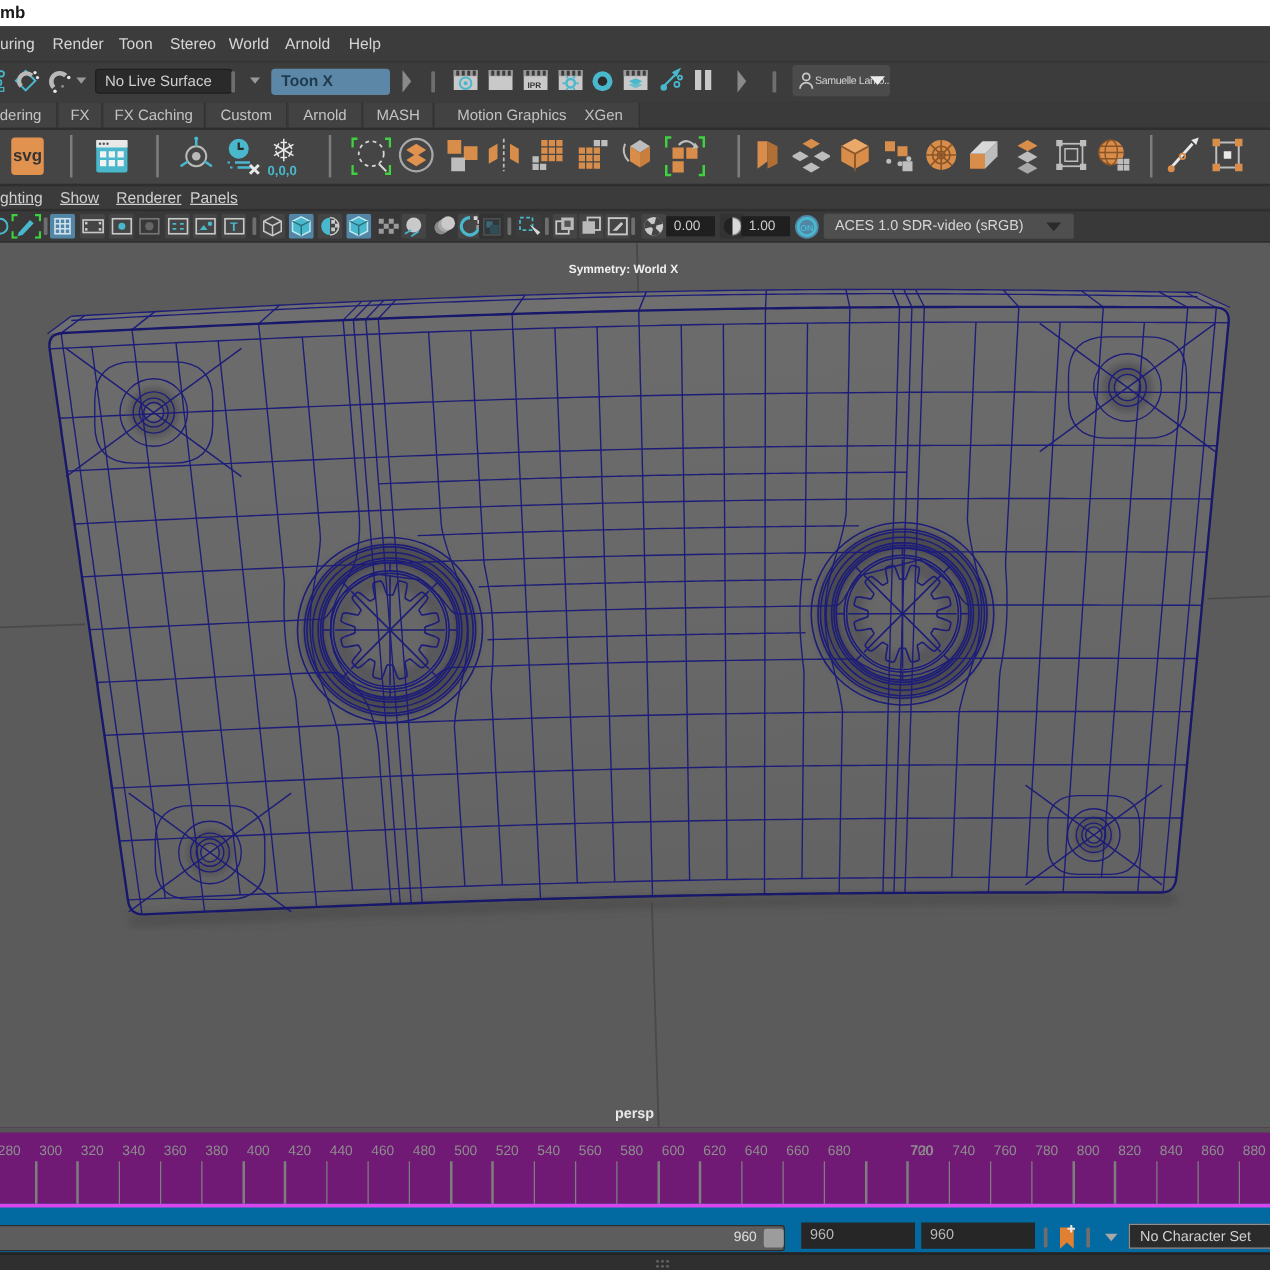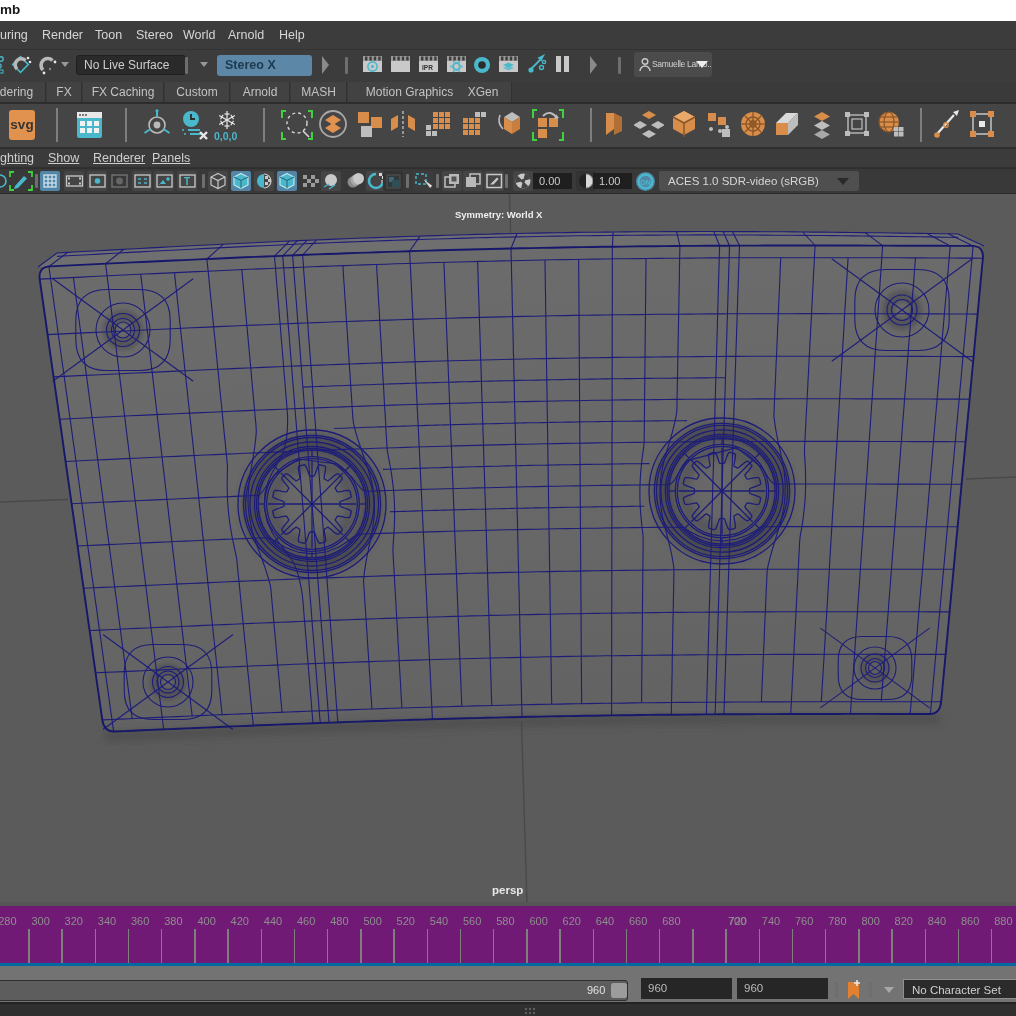--- a/index.html
+++ b/index.html
@@ -15,22 +15,22 @@
 .caret { position:absolute; border-left:4.5px solid transparent; border-right:4.5px solid transparent; border-top:5.5px solid #999; }
 .chev { position:absolute; width:0; height:0; border-left:7px solid #8a8a8a; border-top:9px solid transparent; border-bottom:9px solid transparent; }
 .tabsrow { position:absolute; left:0; top:82px; width:1016px; height:21px; background:#3a3a3a; border-bottom:1px solid #2c2c2c; }
 .shelf { position:absolute; left:0; top:104px; width:1016px; height:44px; background:#454545; border-bottom:1px solid #2f2f2f; }
 .panelmenu { position:absolute; left:0; top:149px; width:1016px; height:19px; background:#3b3b3b; border-bottom:1px solid #303030; }
 .panelmenu span { position:absolute; top:2px; font-size:12.5px; color:#cfcfcf;text-decoration:underline; }
 .vptoolbar { position:absolute; left:0; top:169px; width:1016px; height:25px; background:#393939; border-bottom:1px solid #2a2a2a; }
 .vfield { position:absolute; top:4px; height:16px; background:#1f1f1f; color:#cccccc; font-size:11px; line-height:16px; padding-left:6px; }
 .timeline { position:absolute; left:0; top:902px; width:1016px; height:61px; background:#701a75;
   border-top:4px solid #565656; }
-.rangerow { position:absolute; left:0; top:963px; width:1016px; height:39px; background:#737373;
-  border-top:3px solid #0369a1; }
+.rangerow { position:absolute; left:0; top:963px; width:1016px; height:39px; background:#0369a1;
+  border-top:3px solid #d946ef; }
 .nfield { position:absolute; top:12px; height:21px; background:#262626; color:#b9b9b9; font-size:11.5px; line-height:21px; padding-left:7px; }
 .bottomrow { position:absolute; left:0; top:1002px; width:1016px; height:14px; background:#2f2f2f; border-top:2px solid #232323; }
 svg { display:block; }
 </style></head>
 <body>
 <div class="titlebar">mb</div>
 <div class="menubar">
     <span style="left:0px">uring</span>
     <span style="left:42px">Render</span>
     <span style="left:95px">Toon</span>
@@ -57,21 +57,21 @@
       <circle cx="19" cy="9" r="1.4" fill="#e8e8e8"></circle>
       <circle cx="14" cy="16" r="1.2" fill="#888"></circle>
     </svg>
     <div class="caret" style="left:61px;top:12px"></div>
     <div class="field" style="left:76px;top:5px;width:110px;height:20px">
       <span style="display:block;white-space:nowrap;color:#cfcfcf;font-size:12px;line-height:19px;padding-left:7px">No Live Surface</span>
     </div>
     <div class="grip" style="left:185px;top:7px"></div>
     <div class="caret" style="left:200px;top:12px"></div>
     <div style="position:absolute;left:217px;top:5px;width:95px;height:21px;background:#5d87a6;border-radius:3px">
-      <span style="display:block;color:#1d3a4f;font-size:12.5px;font-weight:bold;line-height:21px;padding-left:8px">Stereo X</span>
+      <span style="display:block;color:#1d3a4f;font-size:12.5px;font-weight:bold;line-height:21px;padding-left:8px">Toon X</span>
     </div>
     <div class="chev" style="left:322px;top:6px"></div>
     <div class="grip" style="left:345px;top:7px"></div>
     <svg style="position:absolute;left:362px;top:4px" width="21" height="20">
       <rect x="1" y="2" width="19" height="16" fill="#c9c9c9"></rect>
       <rect x="1" y="2" width="19" height="5" fill="#9a9a9a"></rect>
       <path d="M1 2h19v5h-19z" fill="none"></path>
       <g fill="#3c3c3c">
         <rect x="3" y="2.5" width="2.4" height="4"></rect>
         <rect x="7.4" y="2.5" width="2.4" height="4"></rect>

